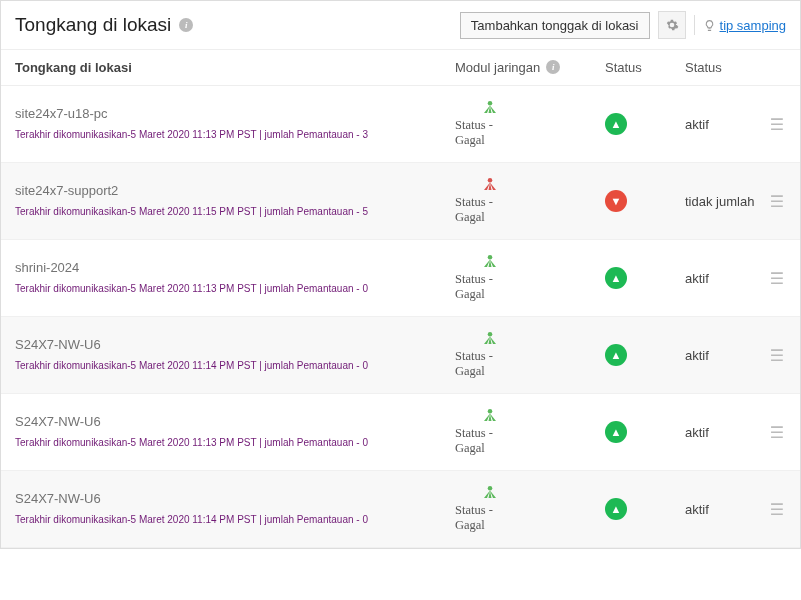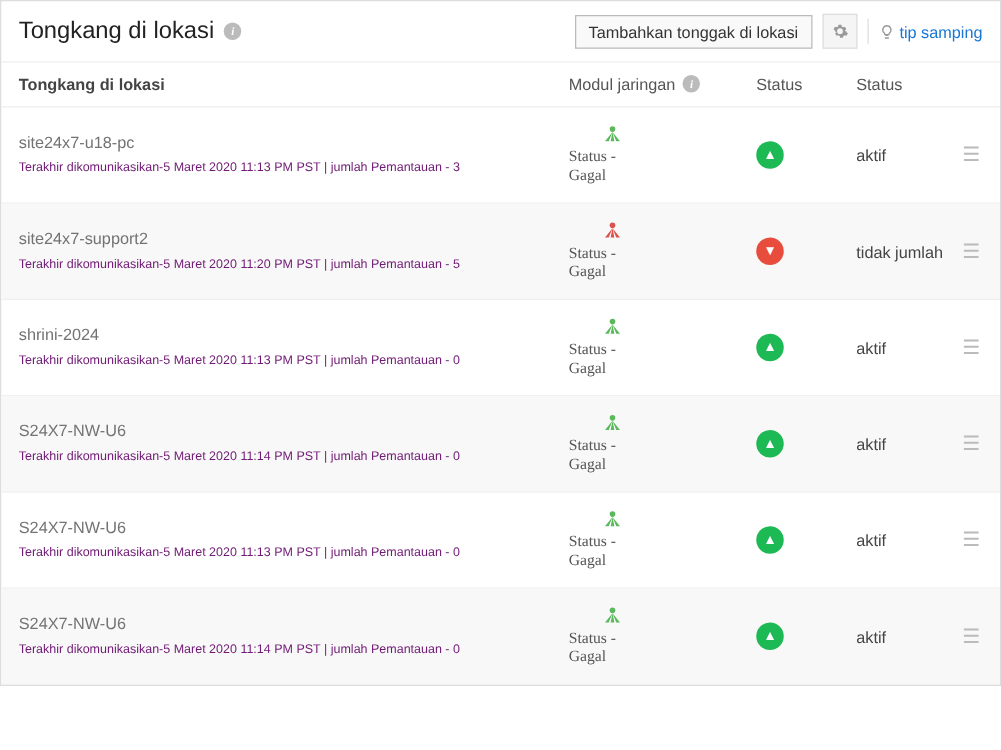--- a/index.html
+++ b/index.html
@@ -5,21 +5,21 @@
 * { box-sizing: border-box; margin: 0; padding: 0; }
 body { font-family: -apple-system, BlinkMacSystemFont, "Segoe UI", Arial, sans-serif; font-size: 13px; color: #333; background: #fff; width: 801px; }
 .container { border: 1px solid #ddd; }
 .header { display: flex; align-items: center; padding: 10px 14px; border-bottom: 1px solid #eee; }
 .header-title { font-size: 19px; font-weight: 400; color: #222; margin-right: 8px; }
 .info-icon { width: 14px; height: 14px; border-radius: 50%; background: #bbb; color: #fff; display: inline-flex; align-items: center; justify-content: center; font-size: 9px; font-weight: bold; font-style: italic; font-family: Georgia, serif; }
 .header-actions { margin-left: auto; display: flex; align-items: center; gap: 8px; }
 .add-btn { border: 1px solid #bbb; background: #f9f9f9; padding: 5px 10px; font-size: 13px; color: #333; cursor: pointer; }
 .gear-btn { border: 1px solid #ddd; background: #f5f5f5; width: 28px; height: 28px; display: flex; align-items: center; justify-content: center; cursor: pointer; color: #888; }
 .divider-v { width: 1px; height: 20px; background: #ddd; }
-.tip-link { color: #1976d2; font-size: 13px; display: flex; align-items: center; gap: 4px; cursor: pointer; }
+.tip-link { color: #1976d2; font-size: 13px; display: flex; align-items: center; gap: 4px; cursor: pointer; text-decoration: underline; }
 .bulb { color: #aaa; }
 .col-header { display: flex; align-items: center; padding: 10px 14px; border-bottom: 1px solid #eee; color: #555; font-size: 13px; }
 .col-name { flex: 0 0 440px; font-weight: 600; color: #444; }
 .col-modul { flex: 0 0 150px; display: flex; gap: 6px; }
 .col-status { flex: 0 0 80px; }
 .col-status2 { flex: 0 0 80px; }
 .col-menu { flex: 0 0 24px; }
 .row { display: flex; align-items: center; padding: 14px 14px; border-bottom: 1px solid #f0f0f0; }
 .row.alt { background: #f8f8f8; }
 .row-name { flex: 0 0 440px; }
@@ -91,21 +91,21 @@
         </div>
         <div class="row-status">
           <div class="status-circle status-up">
             <span class="arrow">▲</span>
           </div>
         </div>
         <div class="row-status2">aktif</div>
         <div class="row-menu">☰</div>
       </div>
       <div class="row alt">
-        <div class="row-name"><a href="#">site24x7-support2</a><div class="row-meta">Terakhir dikomunikasikan-5 Maret 2020 11:20 PM PST | jumlah Pemantauan - 5</div></div>
+        <div class="row-name"><a href="#">site24x7-support2</a><div class="row-meta">Terakhir dikomunikasikan-5 Maret 2020 11:15 PM PST | jumlah Pemantauan - 5</div></div>
         <div class="row-modul">
           <div class="modul-block">
             <span>
               <svg width="18" height="14" viewBox="0 0 24 18" fill="#d9534f">
                 <circle cx="12" cy="4" r="3"></circle>
                 <path d="M12 7 L4 17 L8 17 Z M12 7 L10 17 L14 17 Z M12 7 L16 17 L20 17 Z"></path>
               </svg>
             </span>
             <span class="status-label">Status - Gagal</span>
           </div>

